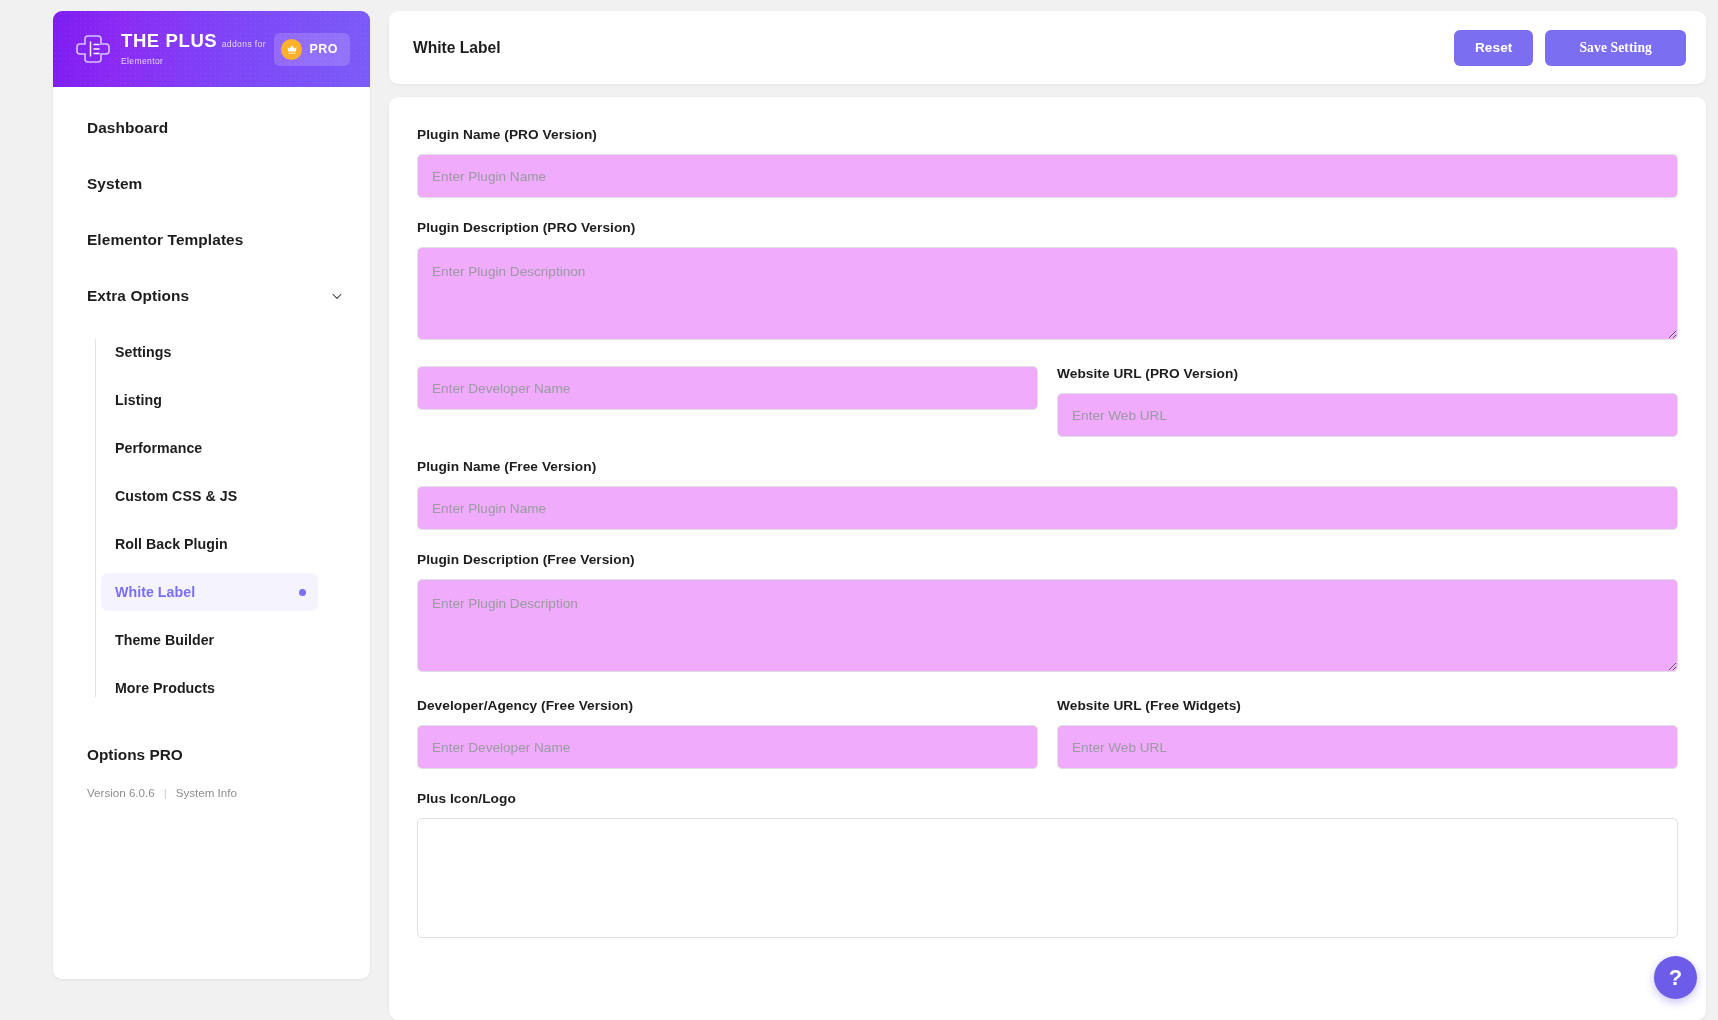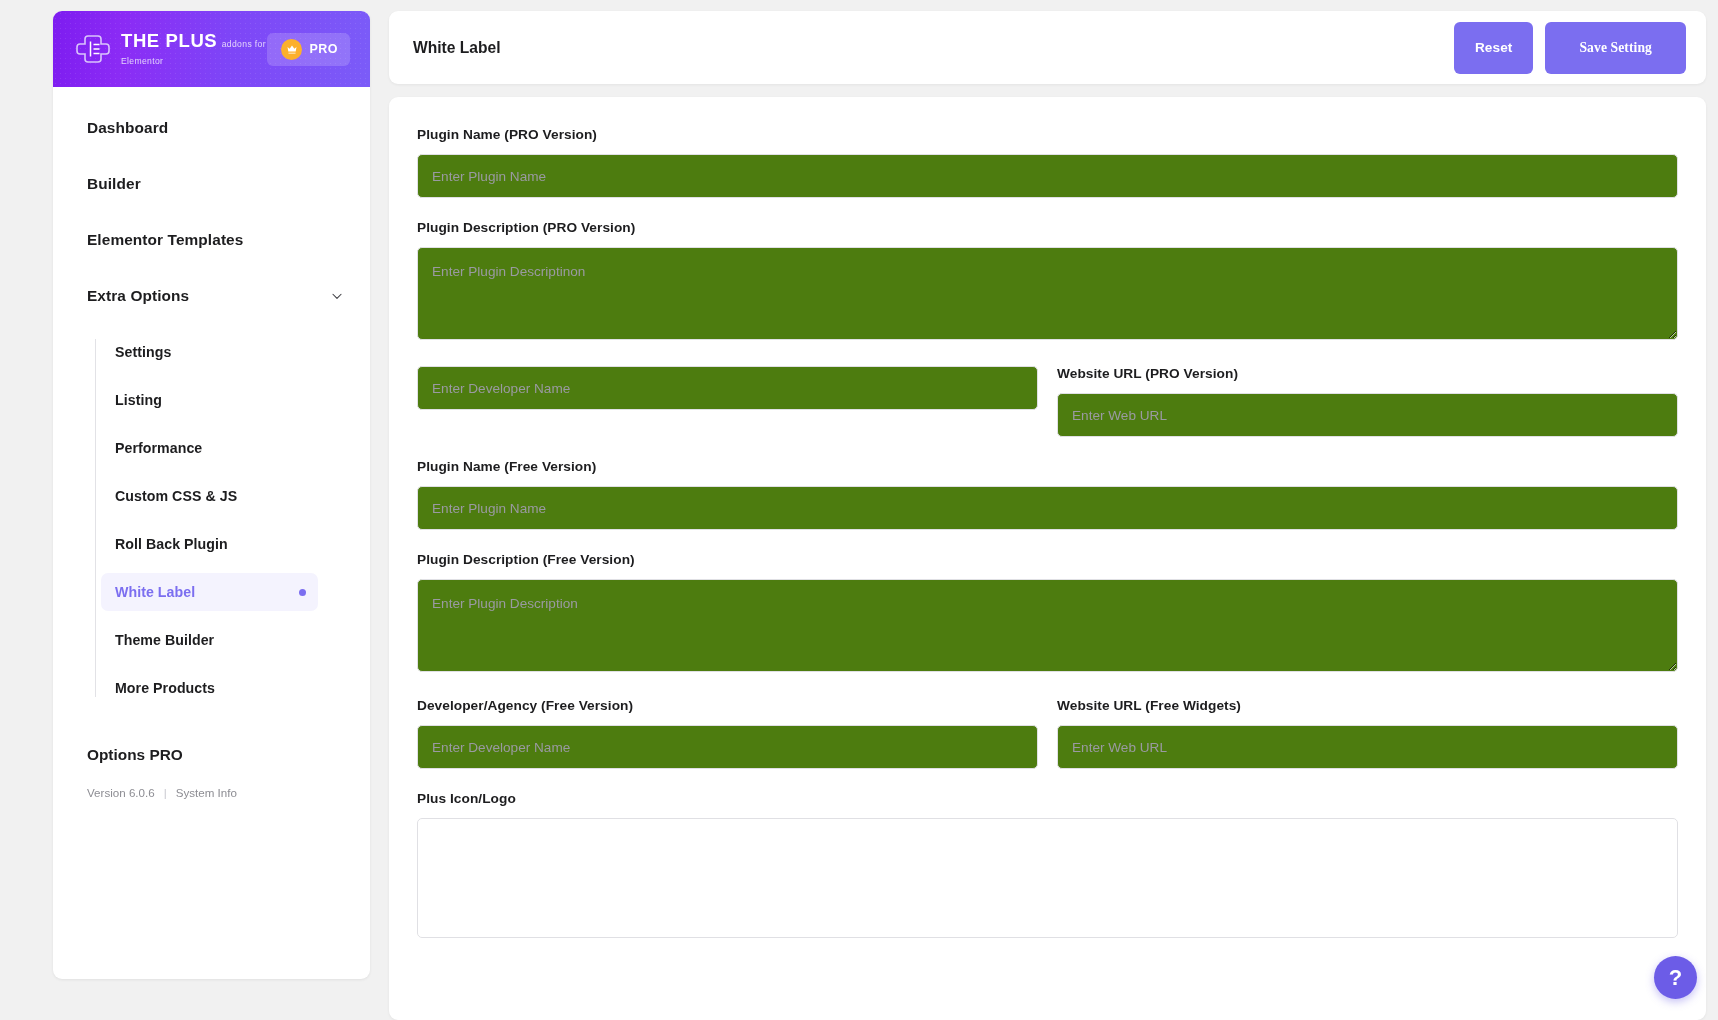--- a/index.html
+++ b/index.html
@@ -78,21 +78,21 @@
   }
 
   .pro-badge {
     margin-left: auto;
     z-index:2;
     display: flex;
     align-items: center;
     gap: 7px;
     background: rgba(255,255,255,0.17);
     border-radius: 6px;
-    padding: 6px 12px 6px 14px;
+    padding: 6px 12px 6px 7px;
   }
   .pro-crown {
     width: 21px; height: 21px;
     border-radius: 50%;
     background: #fcb02c;
     display: flex; align-items: center; justify-content: center;
     flex: 0 0 21px;
   }
   .pro-crown svg { width: 12px; height: 12px; display:block; }
   .pro-label {
@@ -233,21 +233,21 @@
     margin-left: auto;
     display: flex;
     align-items: center;
     gap: 12px;
   }
   .btn {
     background: #7b6ef0;
     color: #ffffff;
     border: none;
     border-radius: 6px;
-    height: 52px;
+    height: 36px;
     font-size: 13.6px;
     font-weight: 600;
     font-family: "Liberation Sans", sans-serif;
     cursor: pointer;
     letter-spacing: 0.1px;
   }
   .btn-reset { padding: 0 21px; }
   .btn-save  { padding: 0 34px; font-family: Liberation Serif, serif; }
 
   .content-card {
@@ -268,21 +268,21 @@
     font-weight: 700;
     color: #1d1d1f;
     margin-bottom: 12px;
     letter-spacing: 0.05px;
   }
 
   .input, .textarea {
     width: 100%;
     border: 1px solid #e0e0e4;
     border-radius: 5px;
-    background: #4d7c0f;
+    background: #f0abfc;
     font-family: "Liberation Sans", sans-serif;
     font-size: 13.6px;
     color: #222;
     padding: 0 14px;
     outline: none;
   }
   .input { height: 44px; }
   .input::placeholder, .textarea::placeholder { color: #9a9aa1; }
 
   .textarea {
@@ -360,21 +360,21 @@
       </span>
     </div>
 
     <nav class="nav">
 
       <div class="nav-item">
         <span class="nav-item-label">Dashboard</span>
       </div>
 
       <div class="nav-item">
-        <span class="nav-item-label">Builder</span>
+        <span class="nav-item-label">System</span>
       </div>
 
       <div class="nav-item">
         <span class="nav-item-label">Elementor Templates</span>
       </div>
 
       <div class="nav-item">
         <span class="nav-item-label">Extra Options</span>
         <span class="chev">
           <svg viewBox="0 0 24 24" fill="none" xmlns="http://www.w3.org/2000/svg">

